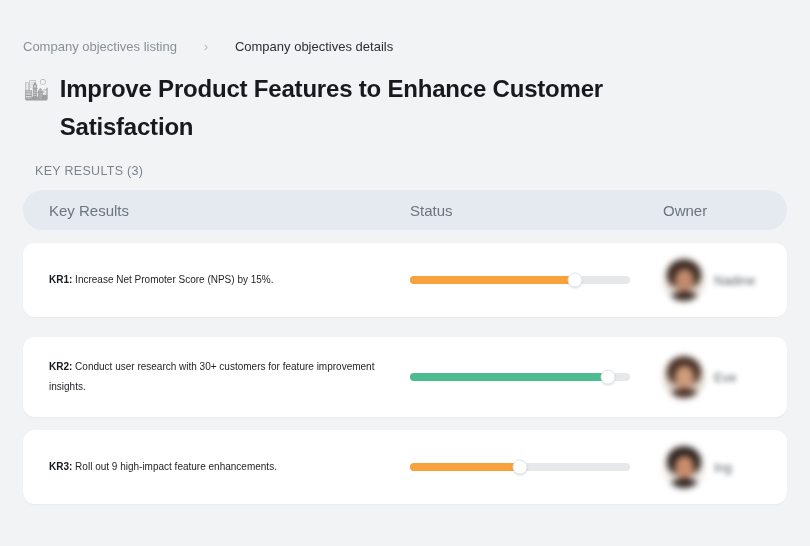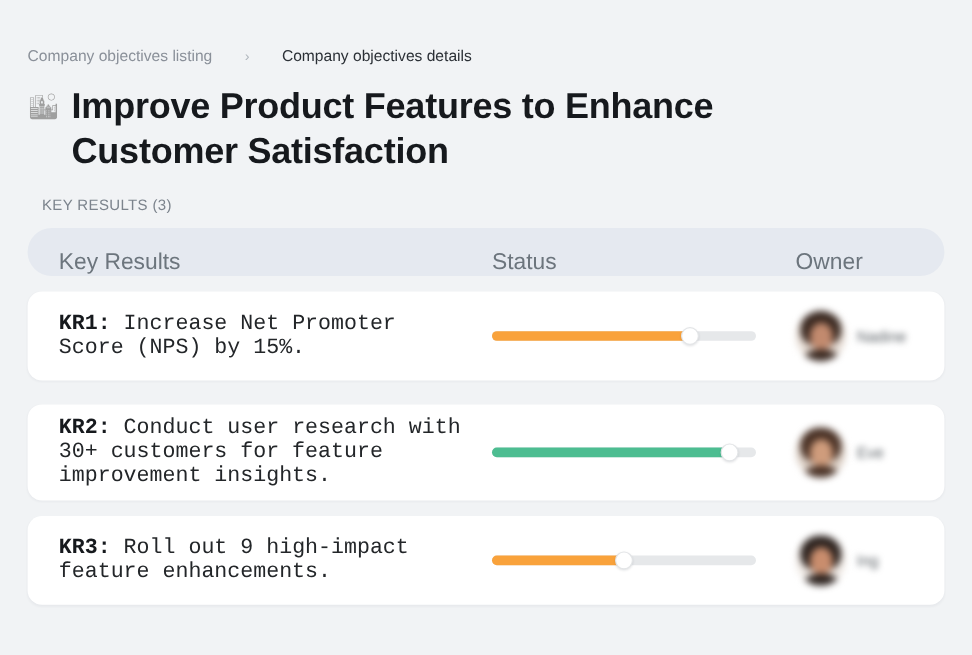--- a/index.html
+++ b/index.html
@@ -56,21 +56,21 @@
     padding-right: 100px;
   }
   .title-icon {
     font-size: 21px;
     line-height: 40px;
     color: #9aa0a6;
     filter: grayscale(1);
     flex: 0 0 auto;
   }
   .page-title {
-    font-size: 30px;
+    font-size: 24px;
     line-height: 38px;
     font-weight: 700;
     letter-spacing: -0.2px;
     color: #16191d;
   }
 
   
   .section-label {
     margin-top: 18px;
     font-size: 12.5px;
@@ -79,26 +79,26 @@
     margin-left: 12px;
   }
 
   
   .table {
     margin-top: 12px;
   }
 
   .table-header {
     display: flex;
-    align-items: flex-end;
+    align-items: center;
     height: 40px;
     background: #e5e9f0;
     border-radius: 20px;
     color: #6c757d;
-    font-size: 19px;
+    font-size: 15px;
   }
   .th {
     font-weight: 400;
   }
   .col-kr    { flex: 0 0 387px; padding-left: 26px; }
   .col-status{ flex: 0 0 253px; }
   .col-owner { flex: 1 1 auto; }
 
   .row-card {
     display: flex;
@@ -107,24 +107,23 @@
     border-radius: 12px;
     margin-top: 13px;
     min-height: 74px;
     box-shadow: 0 1px 2px rgba(16,24,40,0.04);
   }
   .row-card.tall { min-height: 80px; margin-top: 20px; }
 
   .cell-kr {
     flex: 0 0 387px;
     padding: 0 20px 0 26px;
-    font-size: 18px;
+    font-size: 10px;
     line-height: 20px;
     color: #232629;
-    font-family: Liberation Mono, monospace;
   }
   .kr-code { font-weight: 700; color: #16191d; }
 
   .cell-status {
     flex: 0 0 253px;
     display: flex;
     align-items: center;
   }
 
   .cell-owner {

